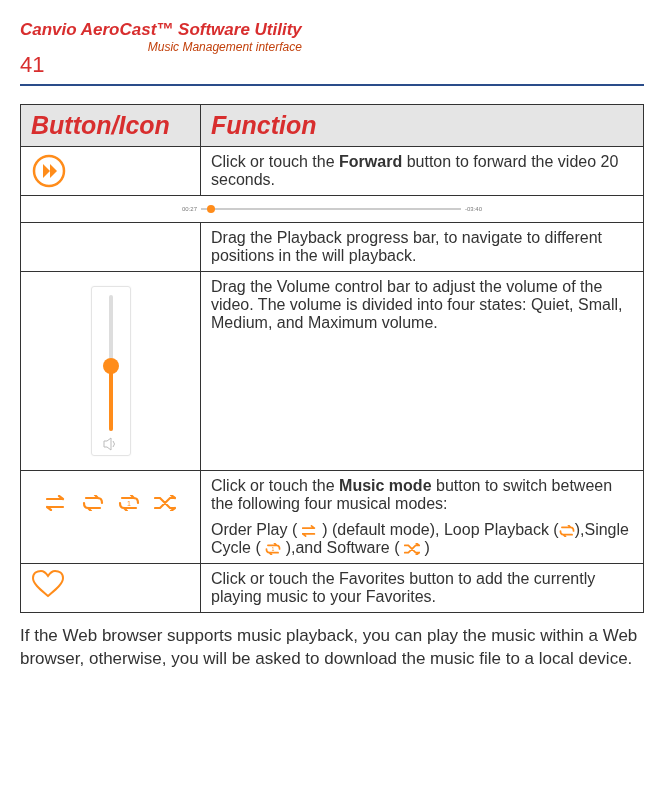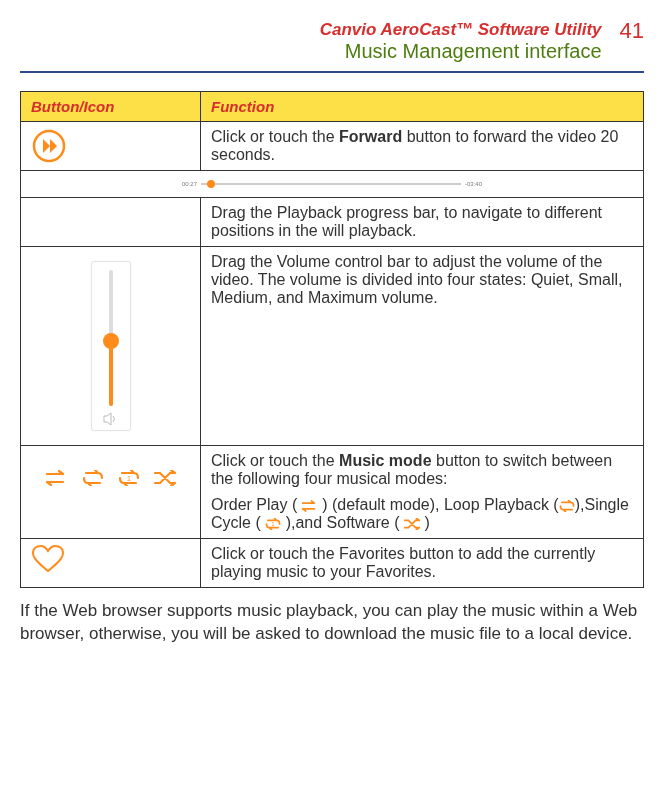--- a/index.html
+++ b/index.html
@@ -10,46 +10,47 @@
     color: #333;
     width: 664px;
   }
   .header {
     display: flex;
     justify-content: flex-end;
     align-items: flex-start;
     border-bottom: 2px solid #2a4c8a;
     padding-bottom: 8px;
     margin-bottom: 18px;
+    flex-direction: column;
   }
   .header-text {
     text-align: right;
     margin-right: 18px;
   }
   .product-title { color: #d82e2e; font-weight: bold; font-size: 17px; font-style: italic;}
-  .subtitle { color: #4d7c0f; font-size: 20px; }
+  .subtitle { color: #c2410c; font-style: italic; font-size: 12px; }
   .page-num { color: #d82e2e; font-size: 22px; font-weight: 400; line-height: 1; }
   table.maintable {
     border-collapse: collapse;
     width: 100%;
     margin-bottom: 12px;
   }
   table.maintable th, table.maintable td {
     border: 1px solid #333;
     padding: 6px 10px;
     vertical-align: top;
     font-size: 16px;
     text-align: left;
   }
   table.maintable th {
-    background: #fde047;
+    background: #e5e5e5;
     color: #d82e2e;
     font-style: italic;
     font-weight: bold;
-    font-size: 15px;
+    font-size: 25px;
   }
   .iconcell { width: 180px; text-align: center; vertical-align: middle; }
   .body-text { font-size: 17px; line-height: 1.35; }
   .bold { font-weight: bold; }
   svg { display: inline-block; vertical-align: middle; }
   .playbar {
     display:flex; align-items:center; justify-content:center; gap:4px;
     padding:10px 4px;
   }
   .playbar .time { font-size:6px; color:#7a7a7a; }

